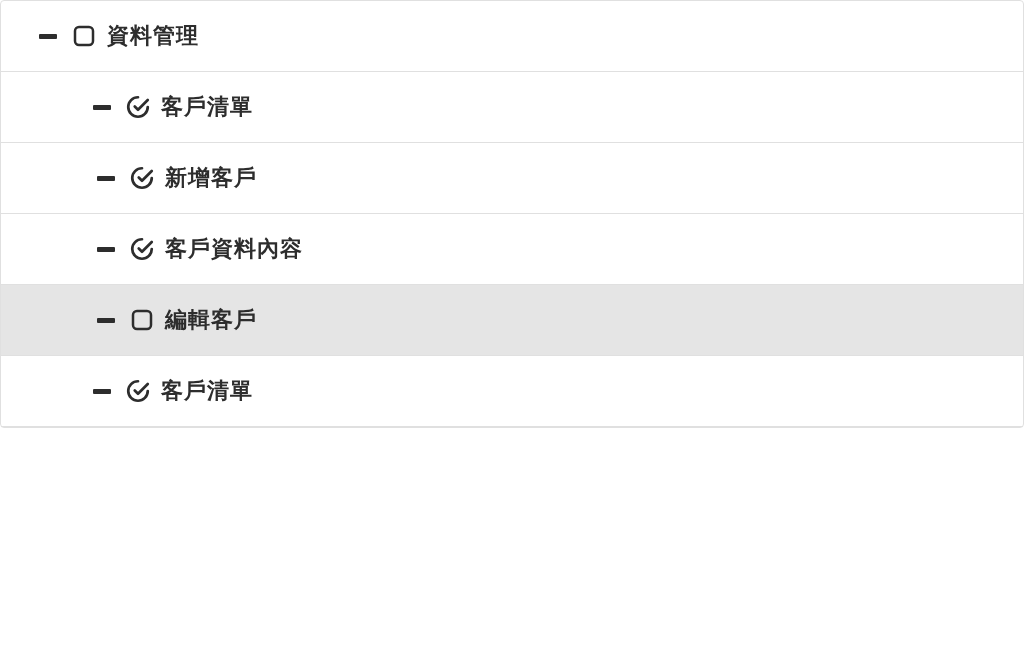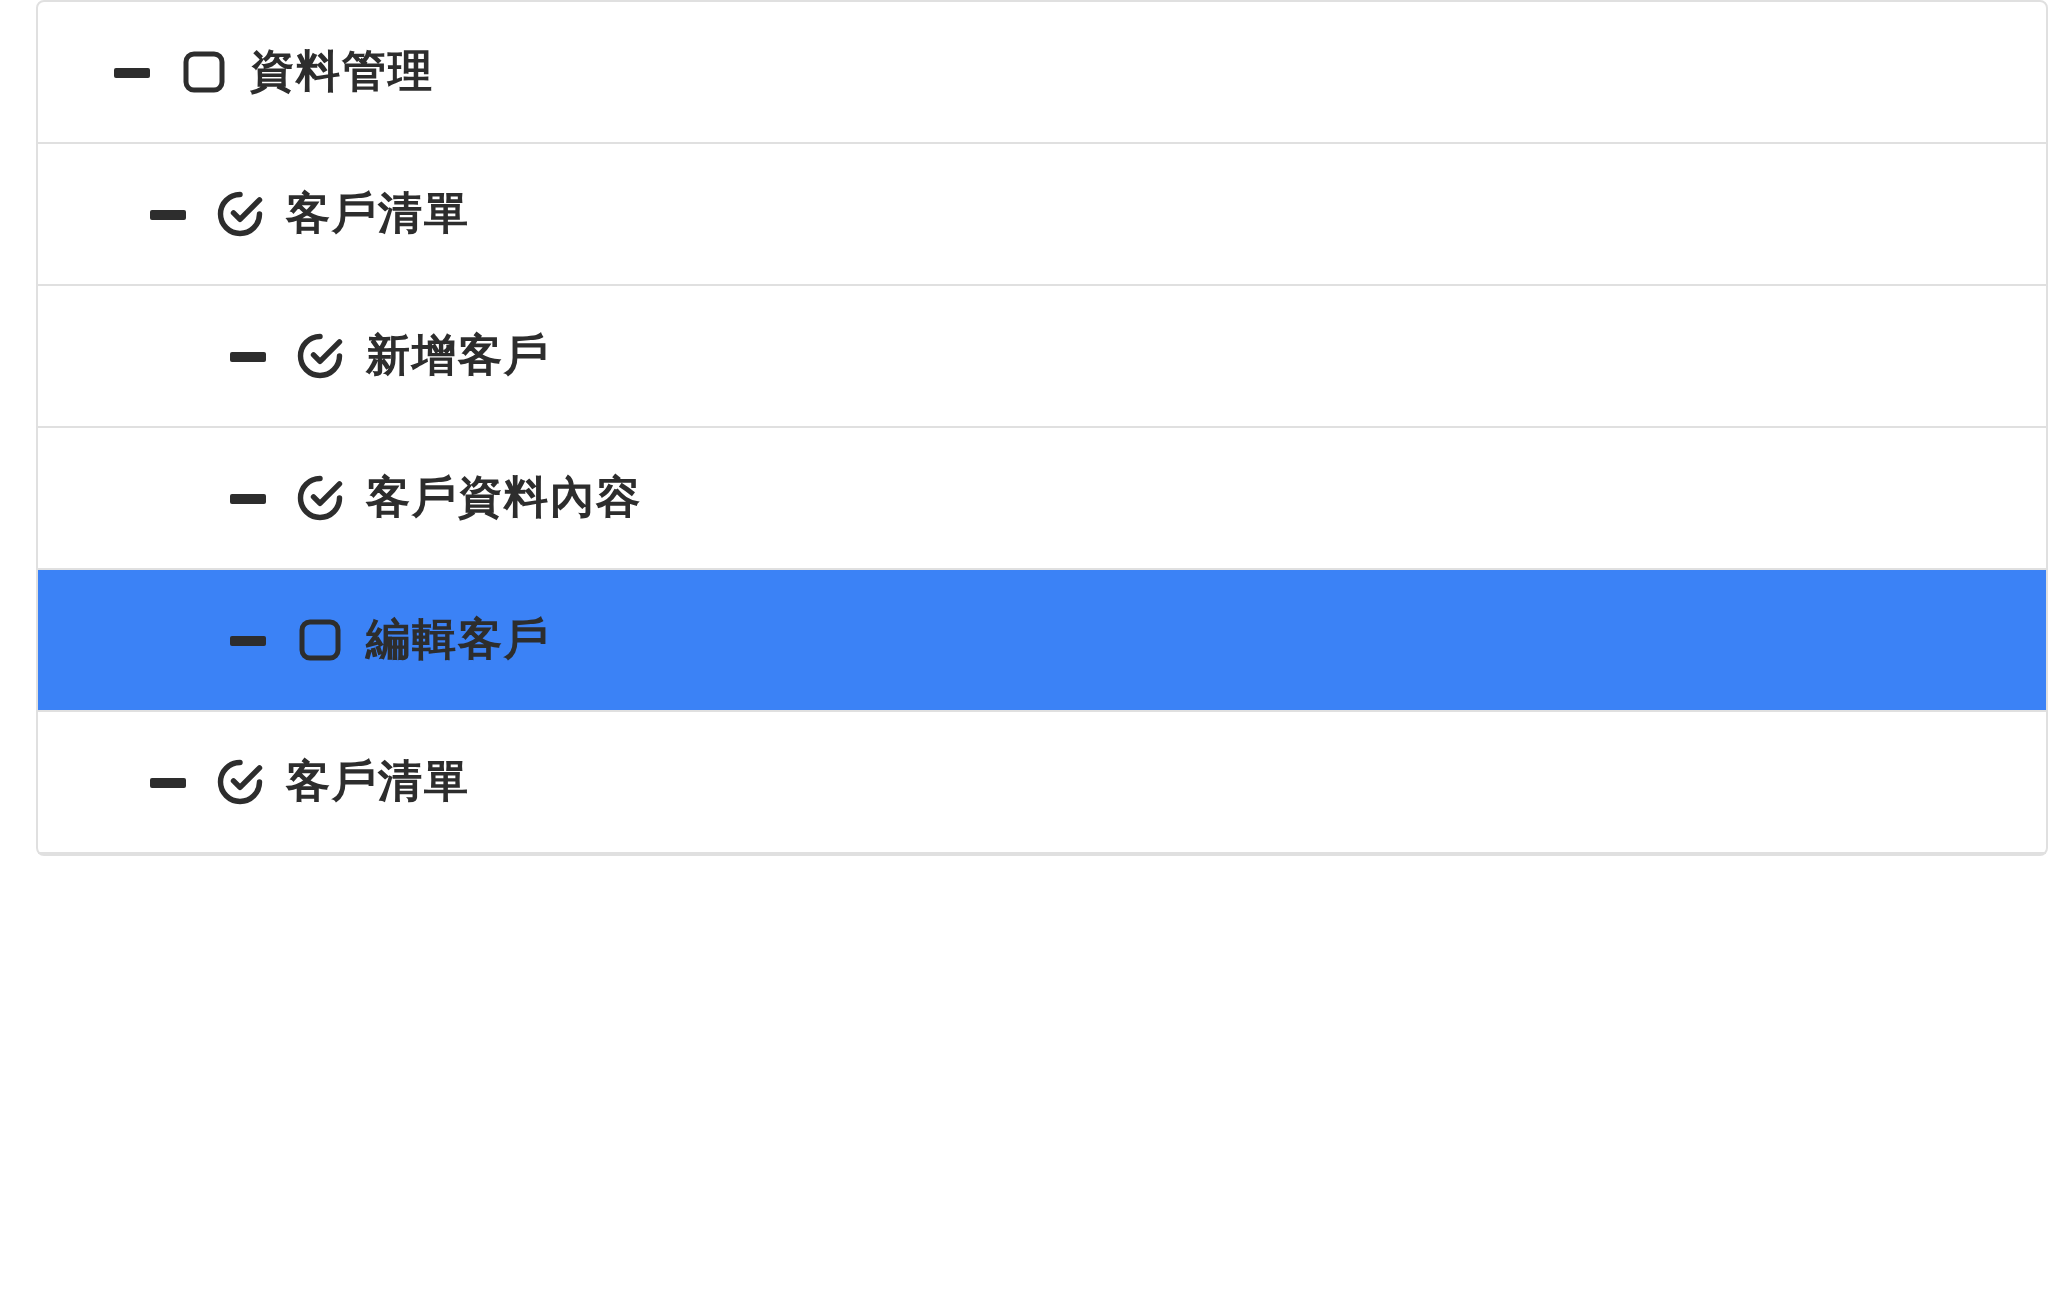--- a/index.html
+++ b/index.html
@@ -12,34 +12,33 @@
       font-size: 22px;
       color: #2d2d2d;
       background: #fff;
       width: 1024px;
       height: 652px;
     }
     .tree {
       border: 1px solid #e0e0e0;
       border-top: 1px solid #e0e0e0;
       border-radius: 4px;
-      margin-left: 18px;
     }
     .tree-item {
       display: flex;
       align-items: center;
       border-bottom: 1px solid #e0e0e0;
       padding: 20px 0;
       cursor: pointer;
     }
     .tree-item.level-0 { padding-left: 38px; }
-    .tree-item.level-1 { padding-left: 56px; }
+    .tree-item.level-1 { padding-left: 92px; }
     .tree-item.level-2 { padding-left: 96px; }
     .tree-item.highlighted {
-      background: #3b82f6;
+      background: #e5e5e5;
     }
     .toggle {
       width: 18px;
       height: 5px;
       background: #2d2d2d;
       border-radius: 1px;
       flex-shrink: 0;
       margin-right: 14px;
     }
     .checkbox-wrapper {

